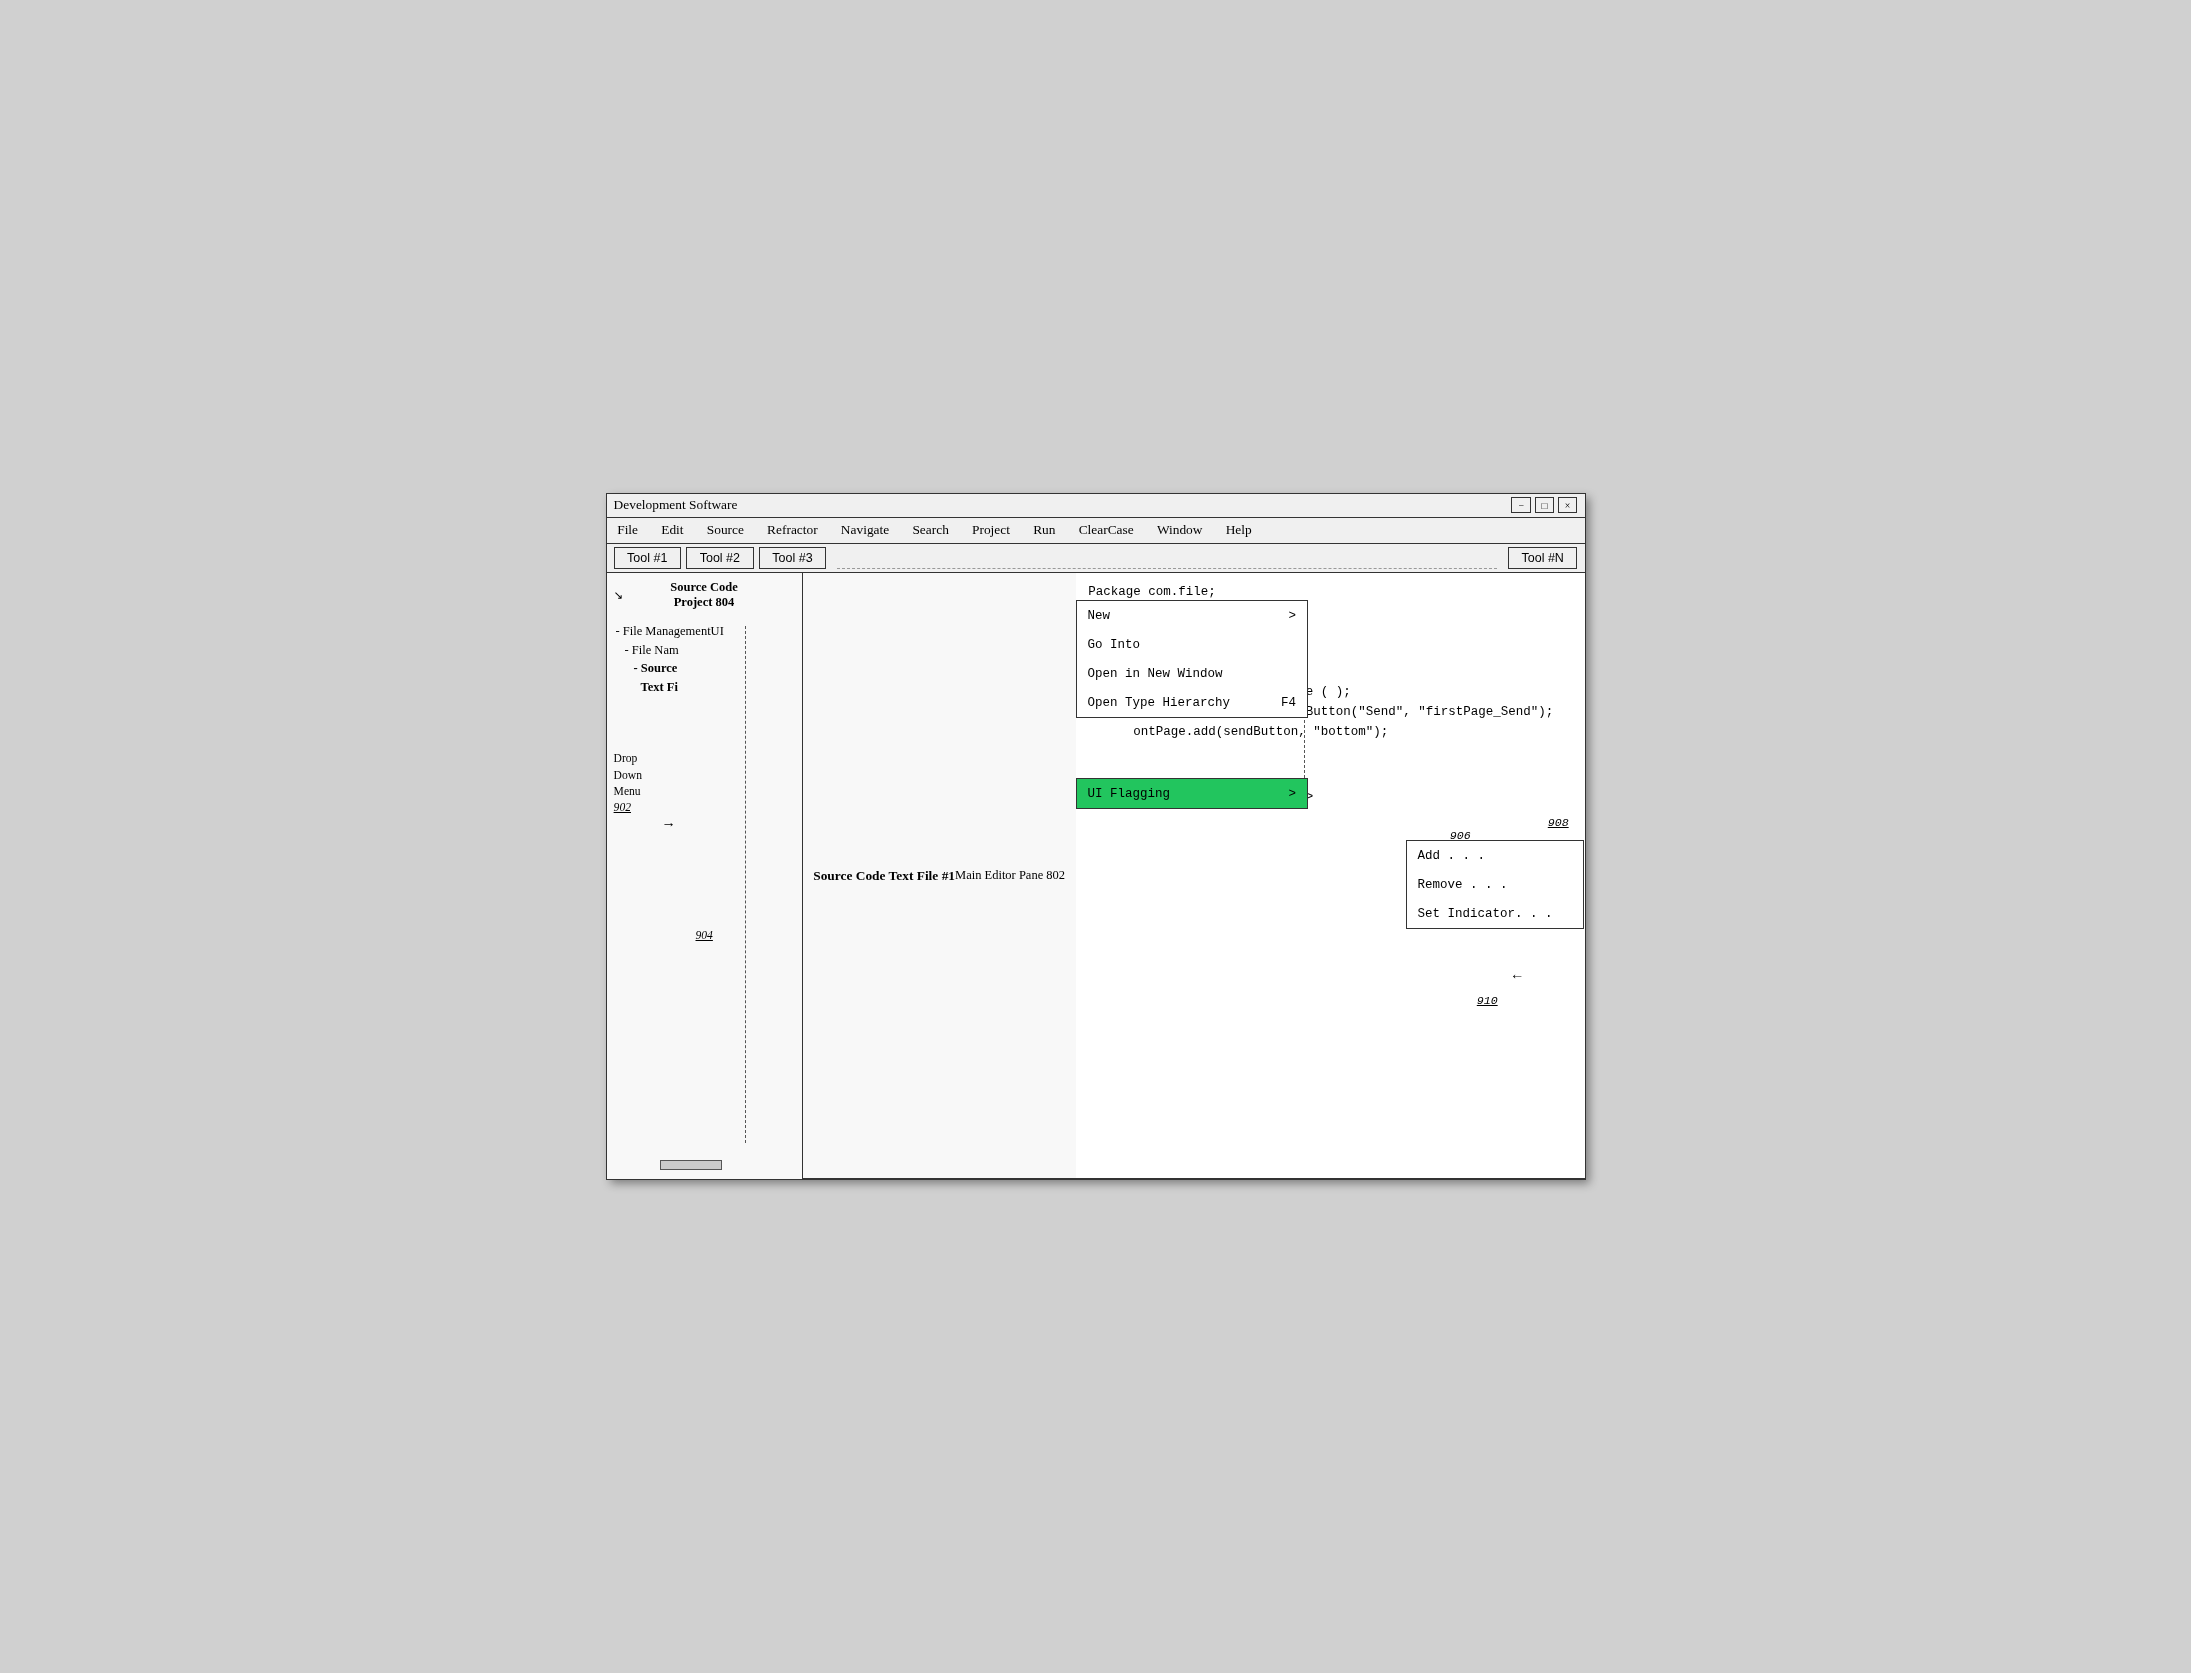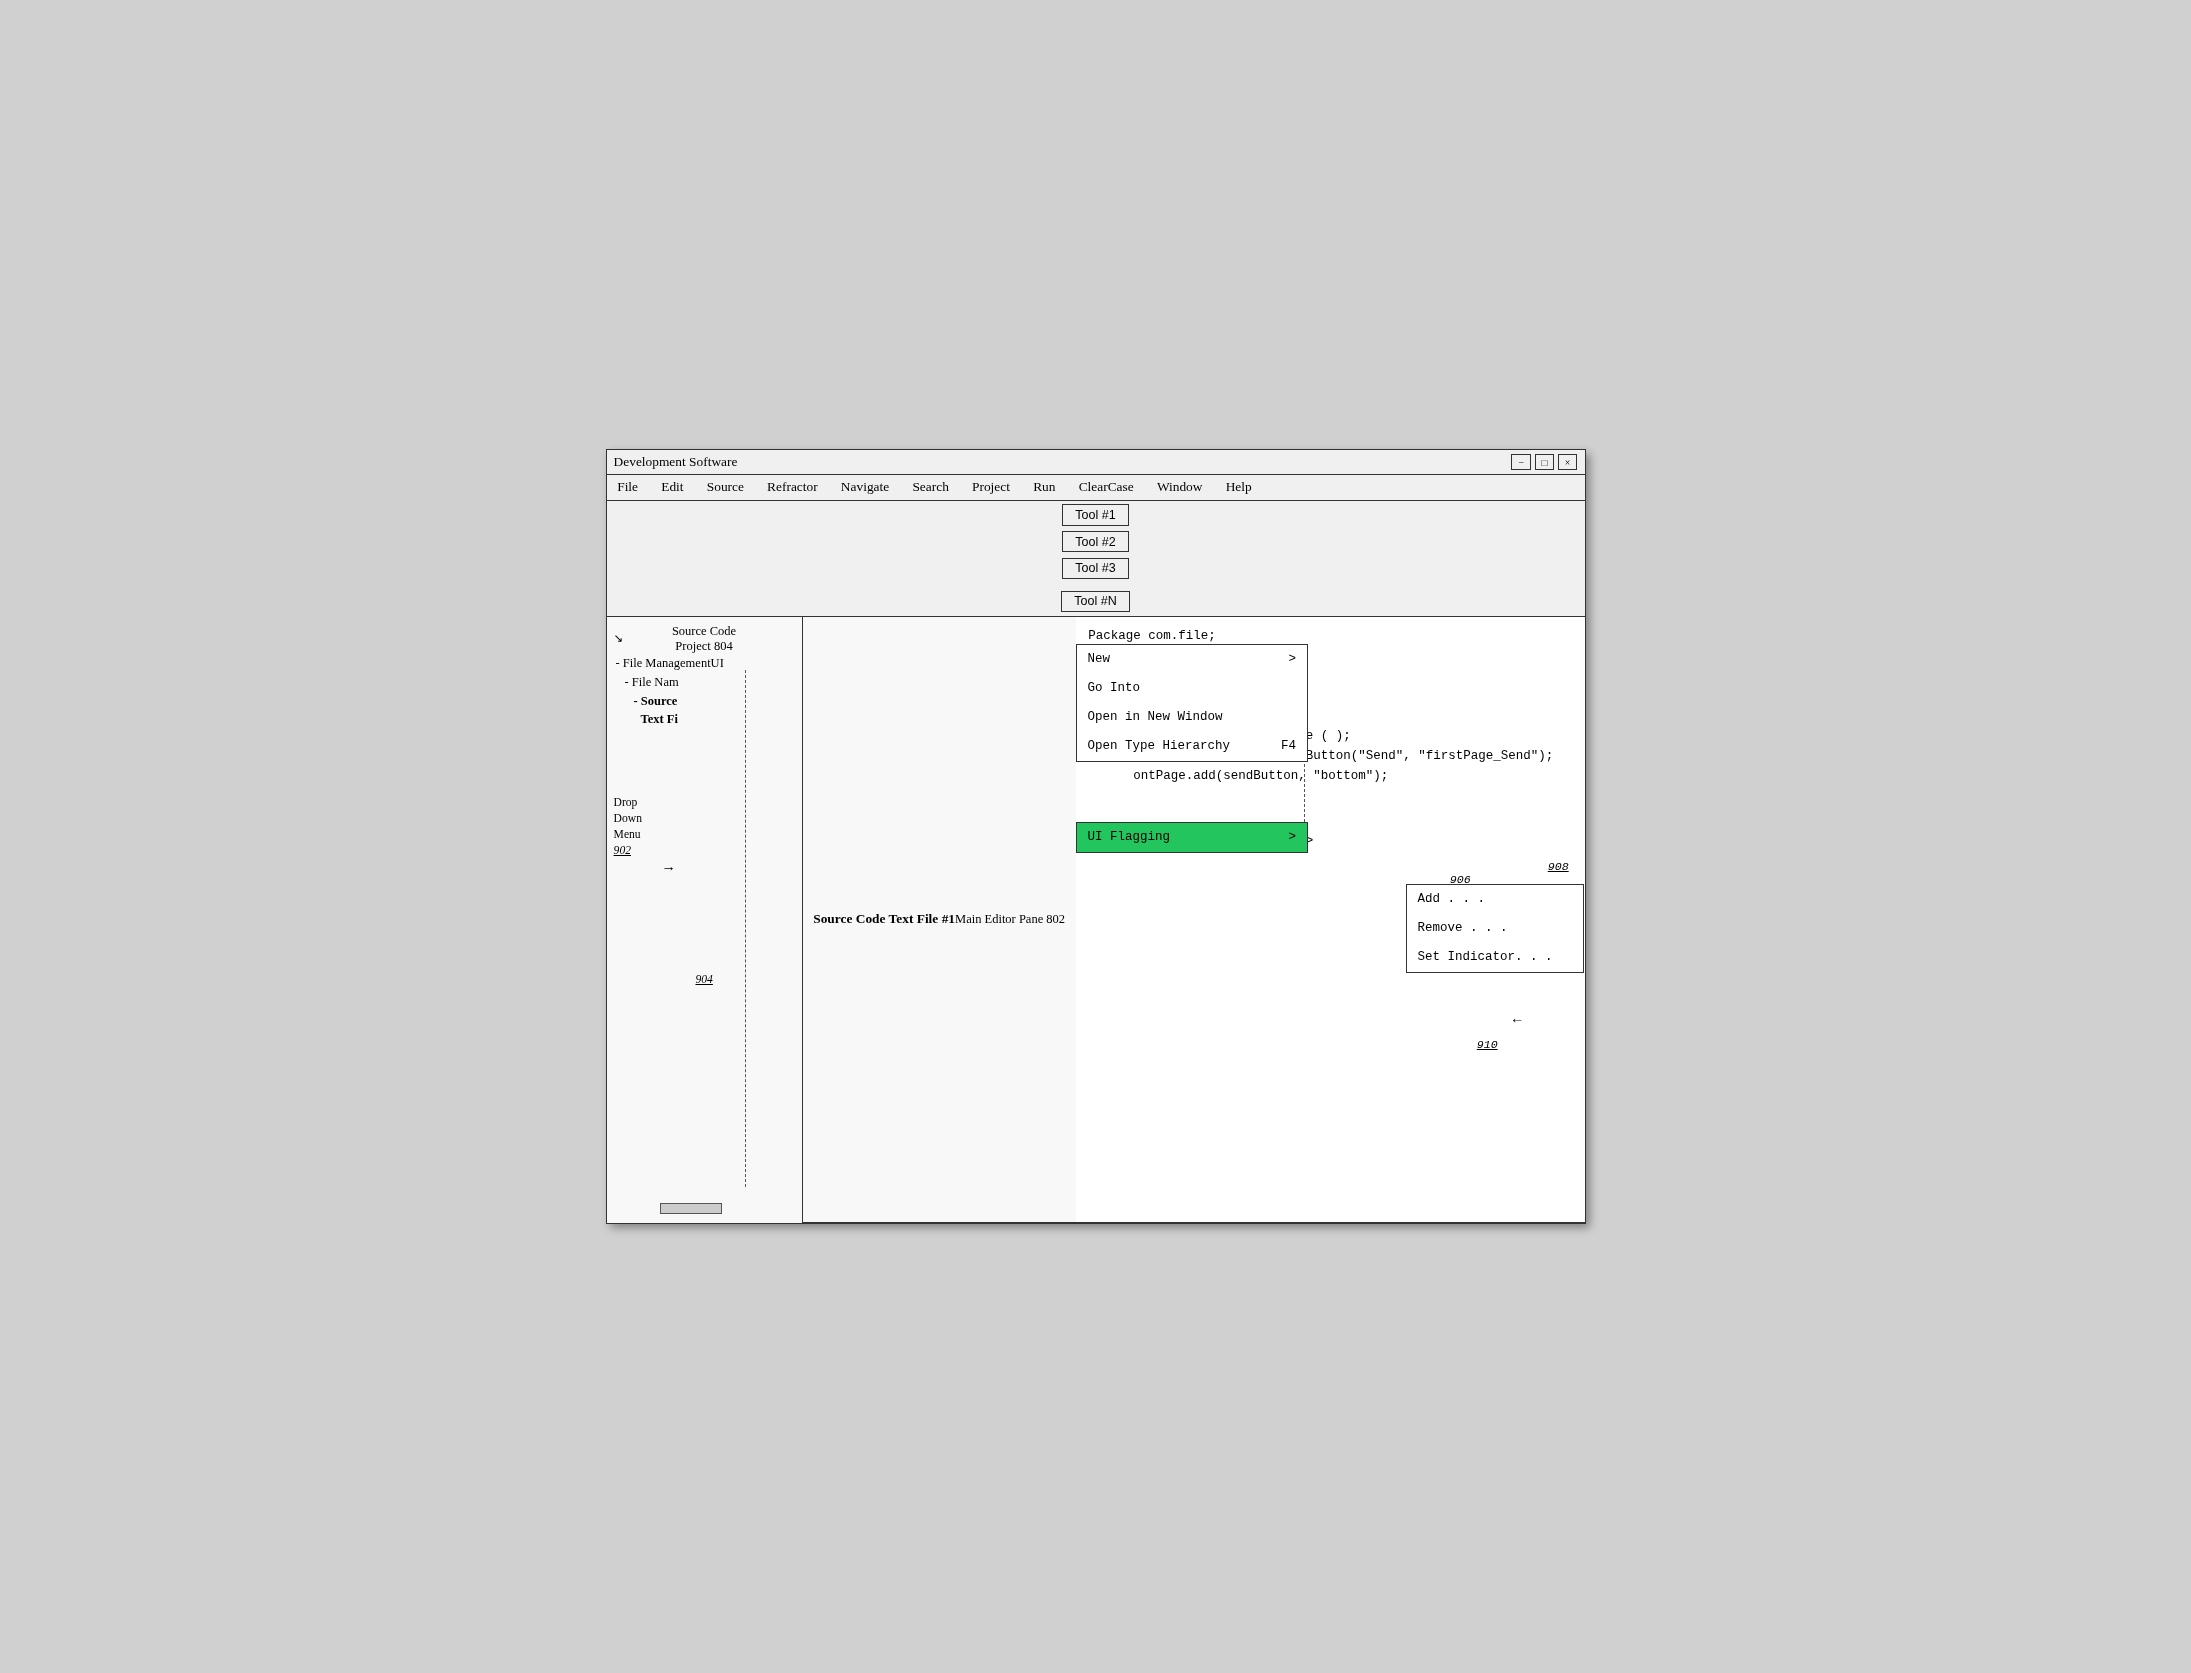--- a/index.html
+++ b/index.html
@@ -53,23 +53,21 @@
     }
     .menu-item {
       font-size: 13.4px;
       cursor: pointer;
       padding: 1.8px 3.6px;
     }
     .toolbar {
       border-bottom: 0.9px solid #333;
       padding: 3.6px 7.1px;
       display: flex;
-      align-items: center;
       gap: 5.3px;
-      flex-direction: column;
     }
     .tool-btn {
       border: 0.9px solid #333;
       background: #f0f0f0;
       padding: 2.7px 12.5px;
       cursor: pointer;
       font-size: 12.5px;
     }
     .toolbar-separator {
       flex: 1;
@@ -85,21 +83,22 @@
       width: 196px;
       border-right: 1.8px solid #333;
       background: #f8f8f8;
       padding: 7.1px 9px;
       position: relative;
       overflow: hidden;
     }
     .sidebar-title {
       text-align: center;
       font-size: 12.5px;
-      margin-bottom: 1px;
+      margin-bottom: 12px;
+      font-weight: bold;
     }
     .sidebar-item {
       font-size: 12.5px;
       padding: 1.8px 0;
     }
     .sidebar-item.bold {
       font-weight: bold;
     }
     .editor-area {
       flex: 1;

